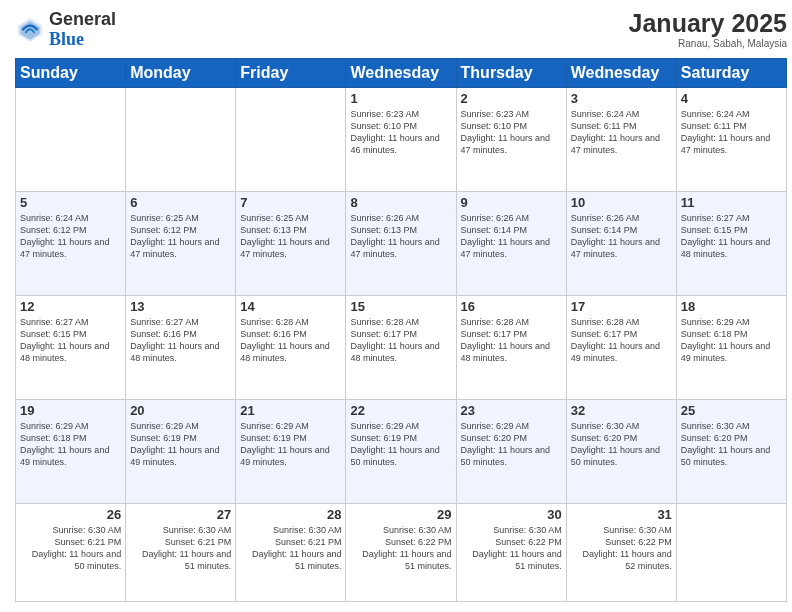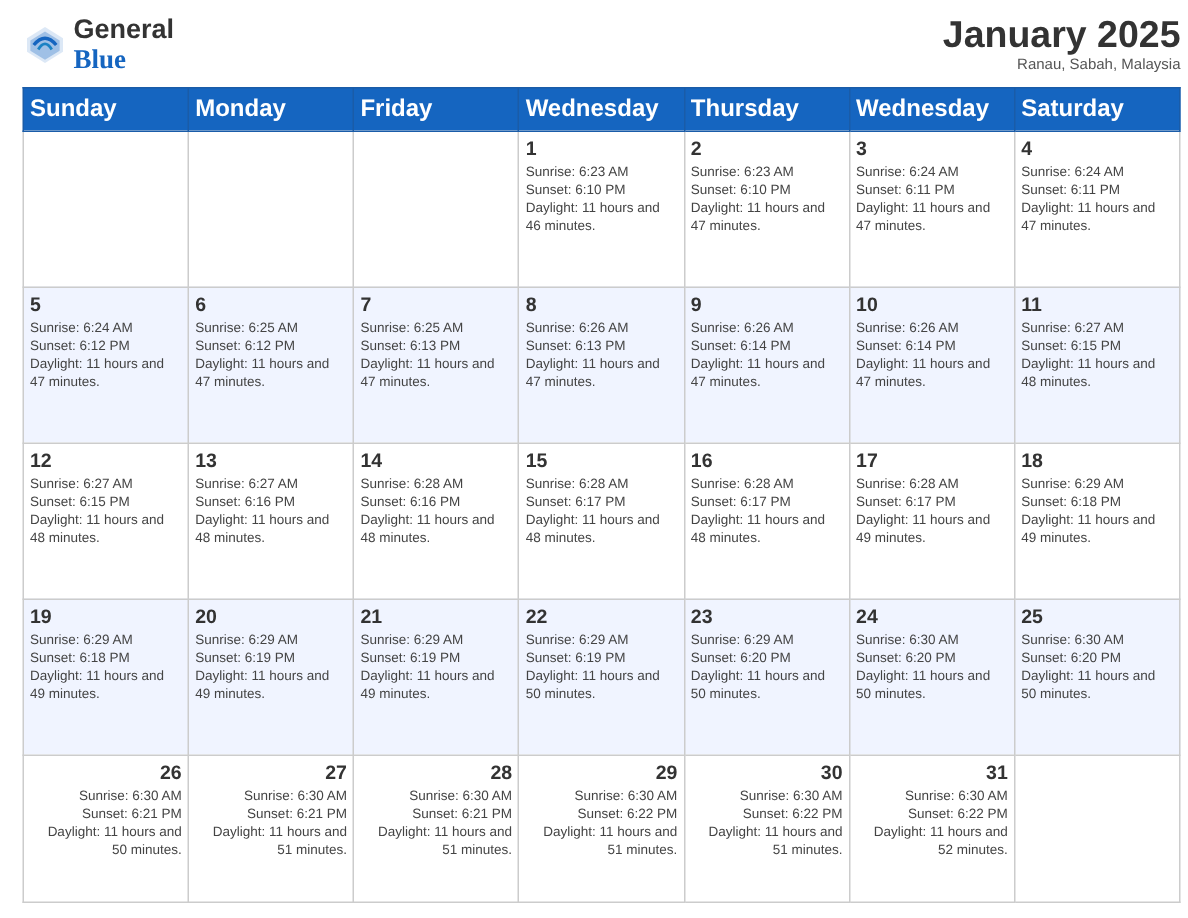--- a/index.html
+++ b/index.html
@@ -278,21 +278,21 @@
 Sunset: 6:19 PM
 Daylight: 11 hours and 50 minutes.</div>
           </td>
           <td>
             <span class="day-num">23</span>
             <div class="day-info" style="white-space: pre-line;">Sunrise: 6:29 AM
 Sunset: 6:20 PM
 Daylight: 11 hours and 50 minutes.</div>
           </td>
           <td>
-            <span class="day-num">24</span>
+            <span class="day-num">32</span>
             <div class="day-info" style="white-space: pre-line;">Sunrise: 6:30 AM
 Sunset: 6:20 PM
 Daylight: 11 hours and 50 minutes.</div>
           </td>
           <td>
             <span class="day-num">25</span>
             <div class="day-info" style="white-space: pre-line;">Sunrise: 6:30 AM
 Sunset: 6:20 PM
 Daylight: 11 hours and 50 minutes.</div>
           </td>

